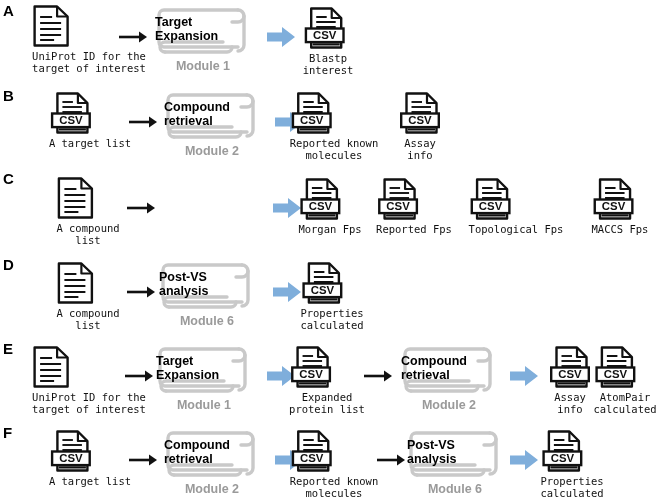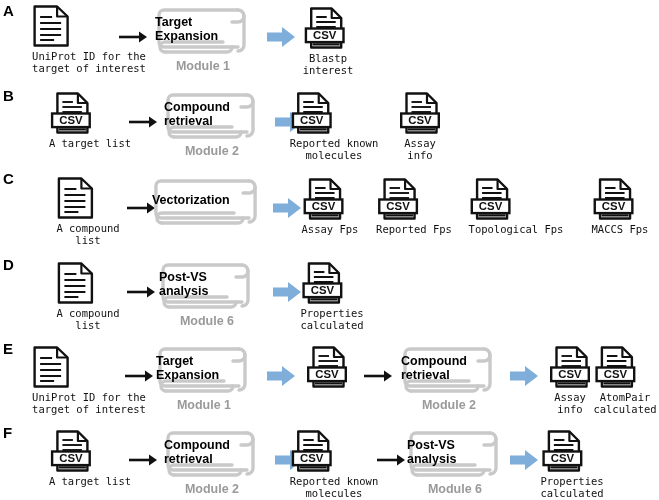--- a/index.html
+++ b/index.html
@@ -233,34 +233,20 @@
         <div>list</div>
       </div>
     </div>
     <div class="arrow" style="left: 141px; top: 208px;">
       <svg width="30" height="14" viewBox="0 0 30 14">
     <line x1="1" y1="7" x2="22" y2="7" stroke="#111111" stroke-width="2.6"></line>
     <path d="M21 1.5 L29 7 L21 12.5 Z" fill="#111111"></path>
   </svg>
     </div>
     <div class="module" style="left: 207px; top: 177px;">
-      <div class="scroll-wrap" style="width: 110.2px;">
-        <svg width="110.2" height="52" viewBox="0 0 110.2 52">
-    <g fill="none" stroke="#c9c9c9" stroke-width="3.4" stroke-linecap="round" stroke-linejoin="round">
-      <path d="M97.2 4 H9 a5 5 0 0 0 -5 5 V36 a5 5 0 0 0 5 5 H97.2"></path>
-      <path d="M97.2 4 a6 6 0 0 1 6 6 a6 6 0 0 1 -6 6 H91.2"></path>
-      <path d="M97.2 45 a6 6 0 0 0 6 -6 V10"></path>
-      <path d="M10 46 a5 5 0 0 1 -5 -5 a5 5 0 0 1 5 -5 H82.2"></path>
-      <path d="M10 46 H86.2 a5 5 0 0 0 5 -5"></path>
-    </g>
-  </svg>
-        <div class="scroll-label">
-          <span>Vectorization</span>
-        </div>
-      </div>
     </div>
     <div class="arrow" style="left: 287px; top: 208px;">
       <svg width="30" height="22" viewBox="0 0 30 22">
     <path d="M1 6.5 H16 V1 L29 11 L16 21 V15.5 H1 Z" fill="#7FAEDB"></path>
   </svg>
     </div>
     <div class="node" style="left: 330px; top: 177px;">
       <div class="doc">
         <svg width="44" height="44" viewBox="0 0 44 44">
     <path d="M8.5 2.5 H29 L38.5 12 V41.5 H8.5 Z" fill="#fff" stroke="#111111" stroke-width="2.4" stroke-linejoin="round"></path>
@@ -269,21 +255,21 @@
       <line x1="13.5" y1="11" x2="24" y2="11"></line>
       <line x1="13.5" y1="16" x2="33" y2="16"></line>
       <line x1="13.5" y1="21" x2="33" y2="21"></line>
     </g>
     <line x1="10" y1="38.4" x2="37" y2="38.4" stroke="#111111" stroke-width="2.2"></line>
     <rect x="3.2" y="22.5" width="37.6" height="13.6" fill="#fff" stroke="#111111" stroke-width="2.4"></rect>
     <text x="22" y="33.1" text-anchor="middle" font-family="Liberation Sans, sans-serif" font-size="11.4" font-weight="bold" fill="#111111">CSV</text>
   </svg>
       </div>
       <div class="caption">
-        <div>Assay Fps</div>
+        <div>Morgan Fps</div>
       </div>
     </div>
     <div class="node" style="left: 414px; top: 177px;">
       <div class="doc">
         <svg width="44" height="44" viewBox="0 0 44 44">
     <path d="M8.5 2.5 H29 L38.5 12 V41.5 H8.5 Z" fill="#fff" stroke="#111111" stroke-width="2.4" stroke-linejoin="round"></path>
     <path d="M29 2.5 V12 H38.5" fill="none" stroke="#111111" stroke-width="2.2" stroke-linejoin="round"></path>
     <g stroke="#111111" stroke-width="1.9">
       <line x1="13.5" y1="11" x2="24" y2="11"></line>
       <line x1="13.5" y1="16" x2="33" y2="16"></line>
@@ -462,20 +448,24 @@
     <g stroke="#111111" stroke-width="1.9">
       <line x1="13.5" y1="11" x2="24" y2="11"></line>
       <line x1="13.5" y1="16" x2="33" y2="16"></line>
       <line x1="13.5" y1="21" x2="33" y2="21"></line>
     </g>
     <line x1="10" y1="38.4" x2="37" y2="38.4" stroke="#111111" stroke-width="2.2"></line>
     <rect x="3.2" y="22.5" width="37.6" height="13.6" fill="#fff" stroke="#111111" stroke-width="2.4"></rect>
     <text x="22" y="33.1" text-anchor="middle" font-family="Liberation Sans, sans-serif" font-size="11.4" font-weight="bold" fill="#111111">CSV</text>
   </svg>
       </div>
+      <div class="caption">
+        <div>Expanded</div>
+        <div>protein list</div>
+      </div>
     </div>
     <div class="arrow" style="left: 378px; top: 376px;">
       <svg width="30" height="14" viewBox="0 0 30 14">
     <line x1="1" y1="7" x2="22" y2="7" stroke="#111111" stroke-width="2.6"></line>
     <path d="M21 1.5 L29 7 L21 12.5 Z" fill="#111111"></path>
   </svg>
     </div>
     <div class="module" style="left: 449px; top: 345px;">
       <div class="scroll-wrap" style="width: 96px;">
         <svg width="96" height="52" viewBox="0 0 96 52">

